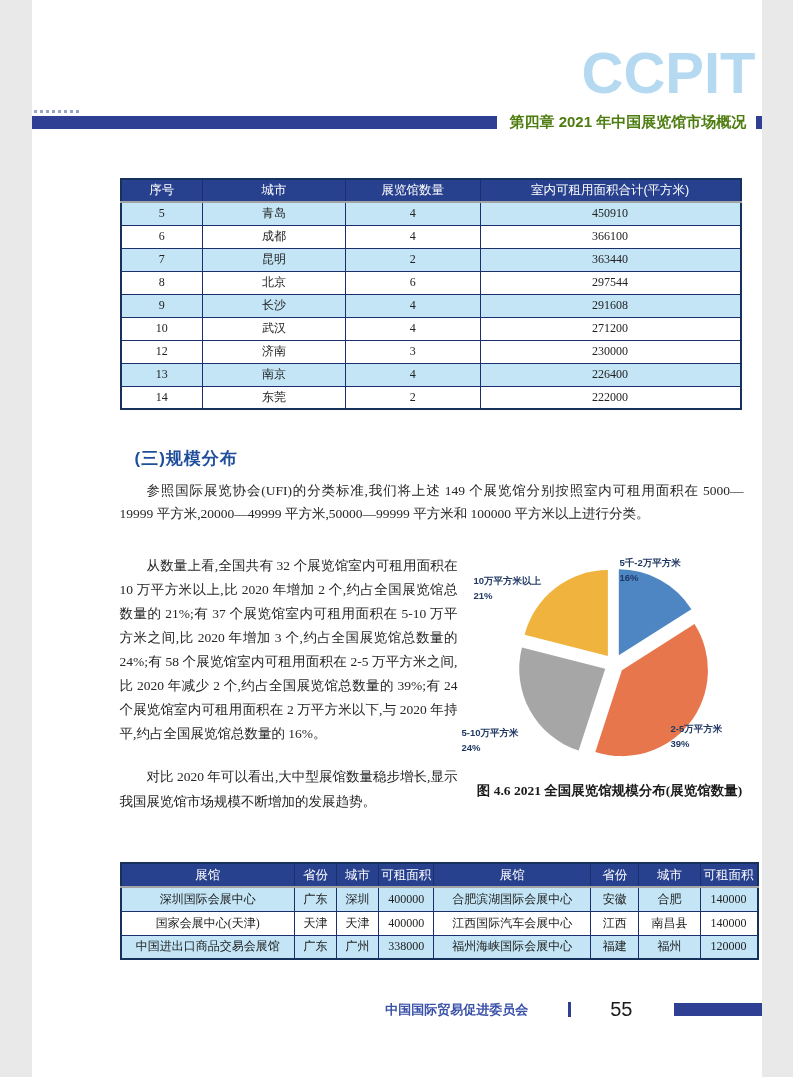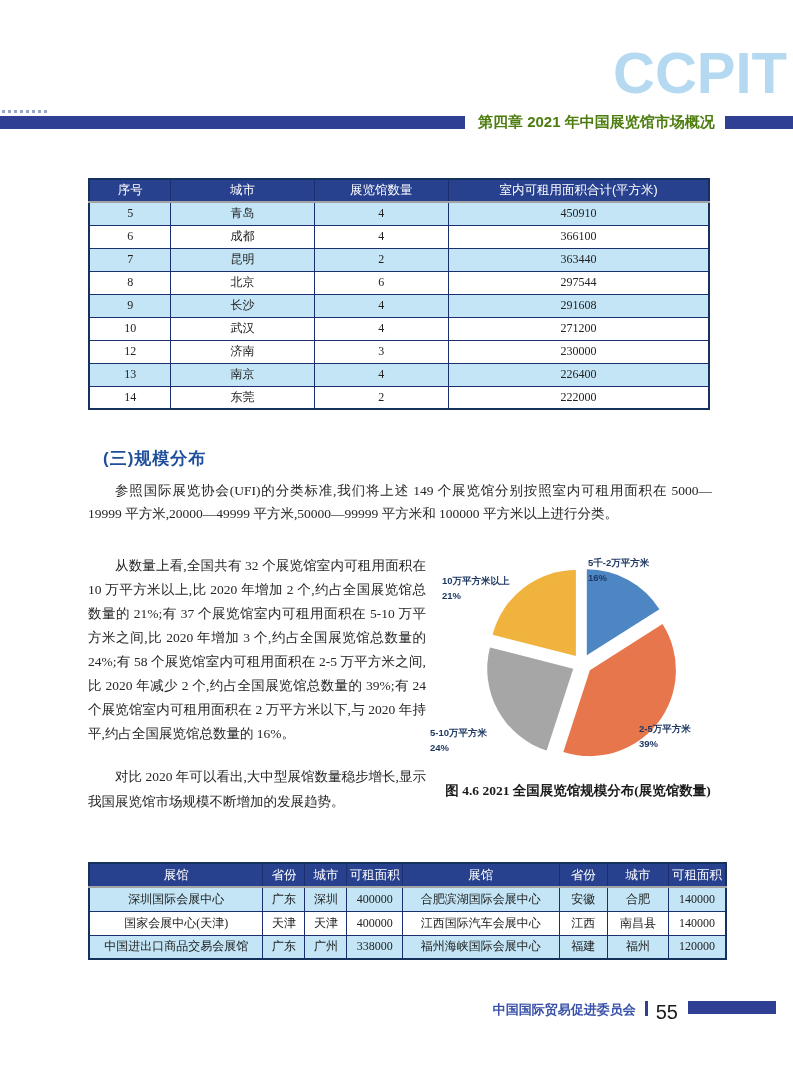--- a/index.html
+++ b/index.html
@@ -1,21 +1,21 @@
 <!DOCTYPE html>
 <html><head>
 <meta charset="utf-8">
 <style>
   * { margin: 0; padding: 0; box-sizing: border-box; }
   html, body { background: #e9e9e9; }
   body { font-family: "Liberation Serif", serif; }
 
   .page {
     position: relative;
-    width: 793px;
+    width: 730px;
     height: 1077px;
     margin: 0 auto;
     background: #ffffff;
     overflow: hidden;
     color: #2b2b2b;
   }
 
   
   .logo {
     position: absolute;
@@ -160,24 +160,25 @@
     text-align: center;
     font-size: 13.5px;
     font-weight: bold;
     color: #1a1a1a;
   }
 
   
   .footer {
     position: absolute;
     top: 1001px;
-    right: 17px;
+    right: 0;
     height: 17px;
     display: flex;
-    align-items: flex-start;
+    align-items: center;
+    gap: 31px;
   }
   .footer-org {
     font-family: "Liberation Sans", sans-serif;
     font-size: 13px;
     font-weight: bold;
     color: #3a51a8;
   }
   .footer-sep {
     width: 3px;
     height: 15px;

